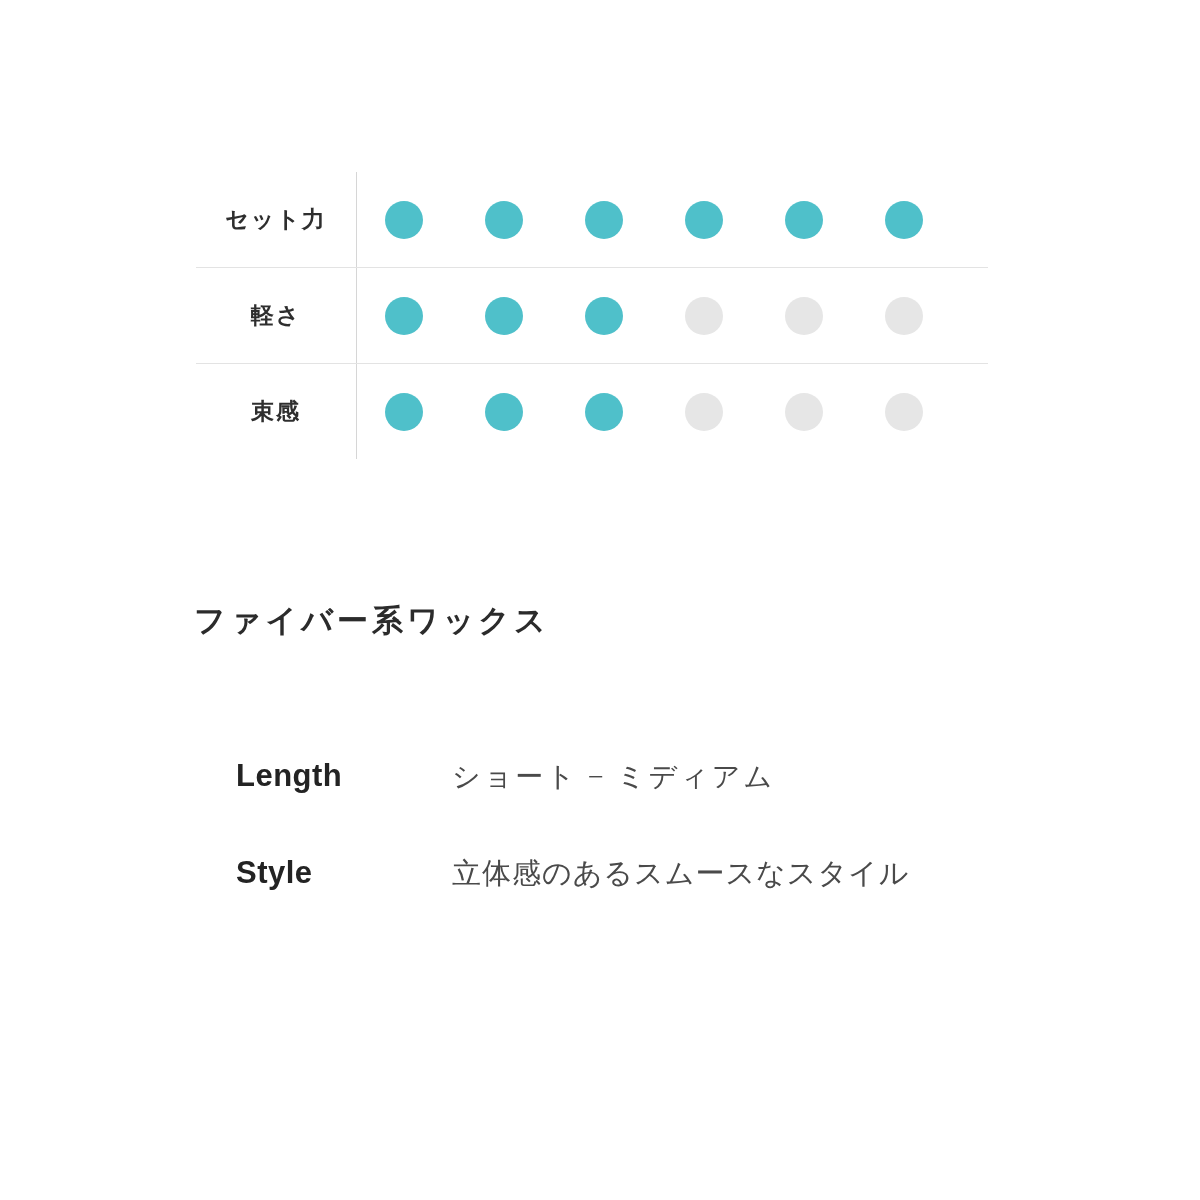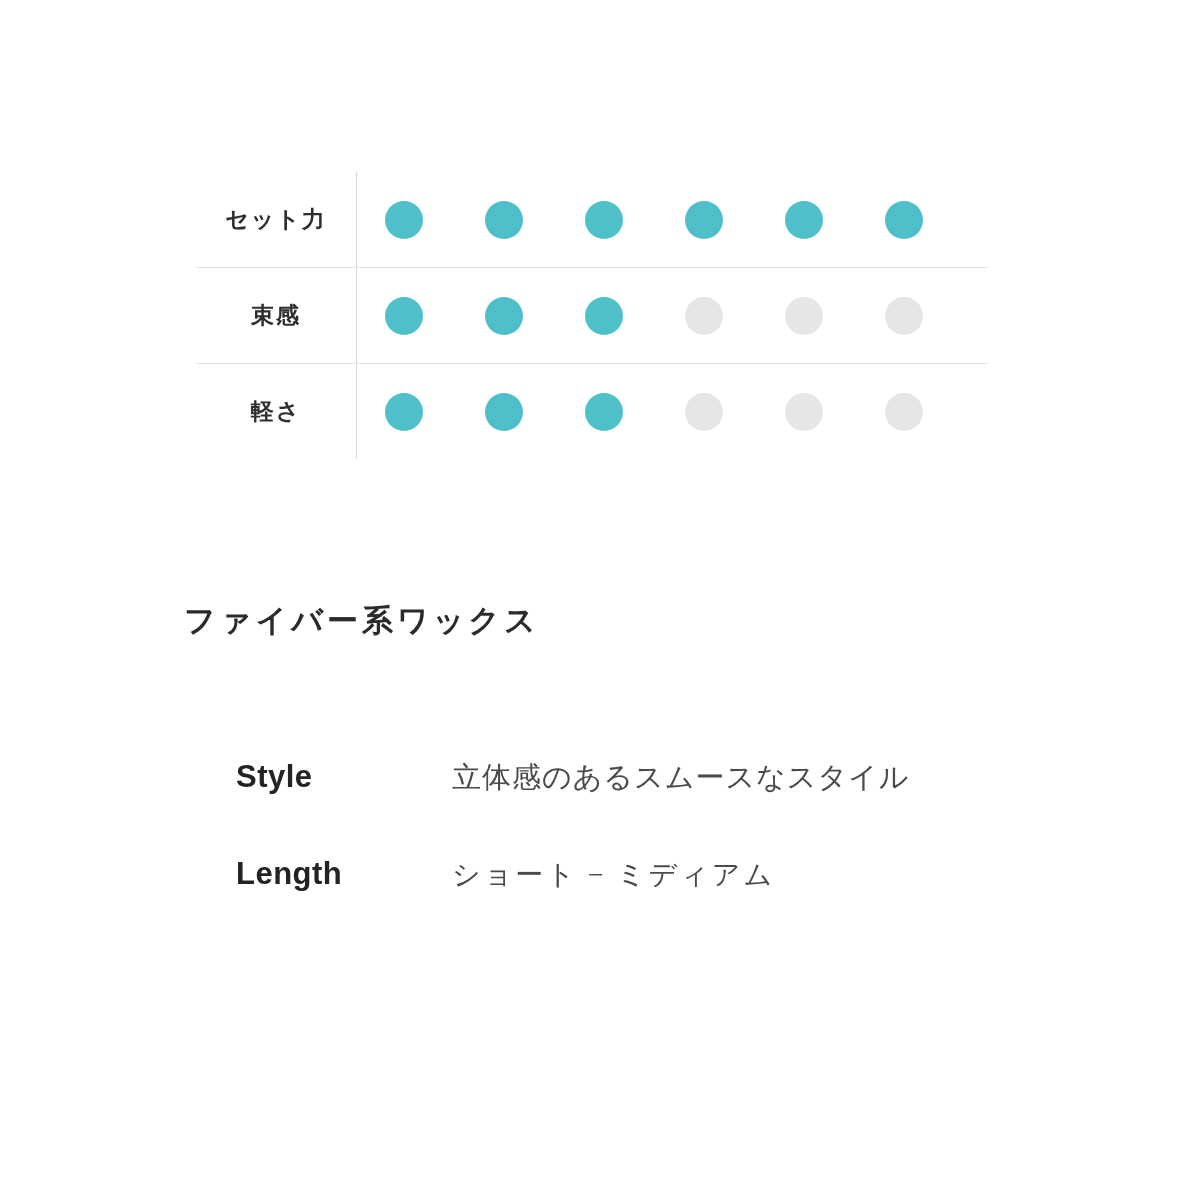--- a/index.html
+++ b/index.html
@@ -71,21 +71,21 @@
     border-radius: 50%;
     margin-right: 62px;
     flex: 0 0 38px;
   }
   .dot.on  { background: #4fc0ca; }
   .dot.off { background: #e6e6e6; }
 
   
   .category {
     position: absolute;
-    left: 184px;
+    left: 194px;
     top: 600px;
     font-family: "Liberation Serif", serif;
     font-weight: bold;
     font-size: 31px;
     letter-spacing: 4px;
     color: #2b2b2b;
   }
 
   
   .specs {
@@ -133,51 +133,51 @@
         <span class="dot on"></span>
         <span class="dot on"></span>
         <span class="dot on"></span>
         <span class="dot on"></span>
         <span class="dot on"></span>
       </div>
     </div>
 
 
     <div class="chart-row">
-      <div class="row-label">束感</div>
+      <div class="row-label">軽さ</div>
       <div class="dots">
         <span class="dot on"></span>
         <span class="dot on"></span>
         <span class="dot on"></span>
         <span class="dot off"></span>
         <span class="dot off"></span>
         <span class="dot off"></span>
       </div>
     </div>
 
     <div class="chart-row">
-      <div class="row-label">軽さ</div>
+      <div class="row-label">束感</div>
       <div class="dots">
         <span class="dot on"></span>
         <span class="dot on"></span>
         <span class="dot on"></span>
         <span class="dot off"></span>
         <span class="dot off"></span>
         <span class="dot off"></span>
       </div>
     </div>
 
   </div>
 
   <div class="category">ファイバー系ワックス</div>
 
   <div class="specs">
     <div class="spec-row">
+      <div class="spec-key">Length</div>
+      <div class="spec-val">ショート − ミディアム</div>
+    </div>
+    <div class="spec-row">
       <div class="spec-key">Style</div>
       <div class="spec-val tight">立体感のあるスムースなスタイル</div>
-    </div>
-    <div class="spec-row">
-      <div class="spec-key">Length</div>
-      <div class="spec-val">ショート − ミディアム</div>
     </div>
   </div>
 
 </div>
 
 </body></html>

